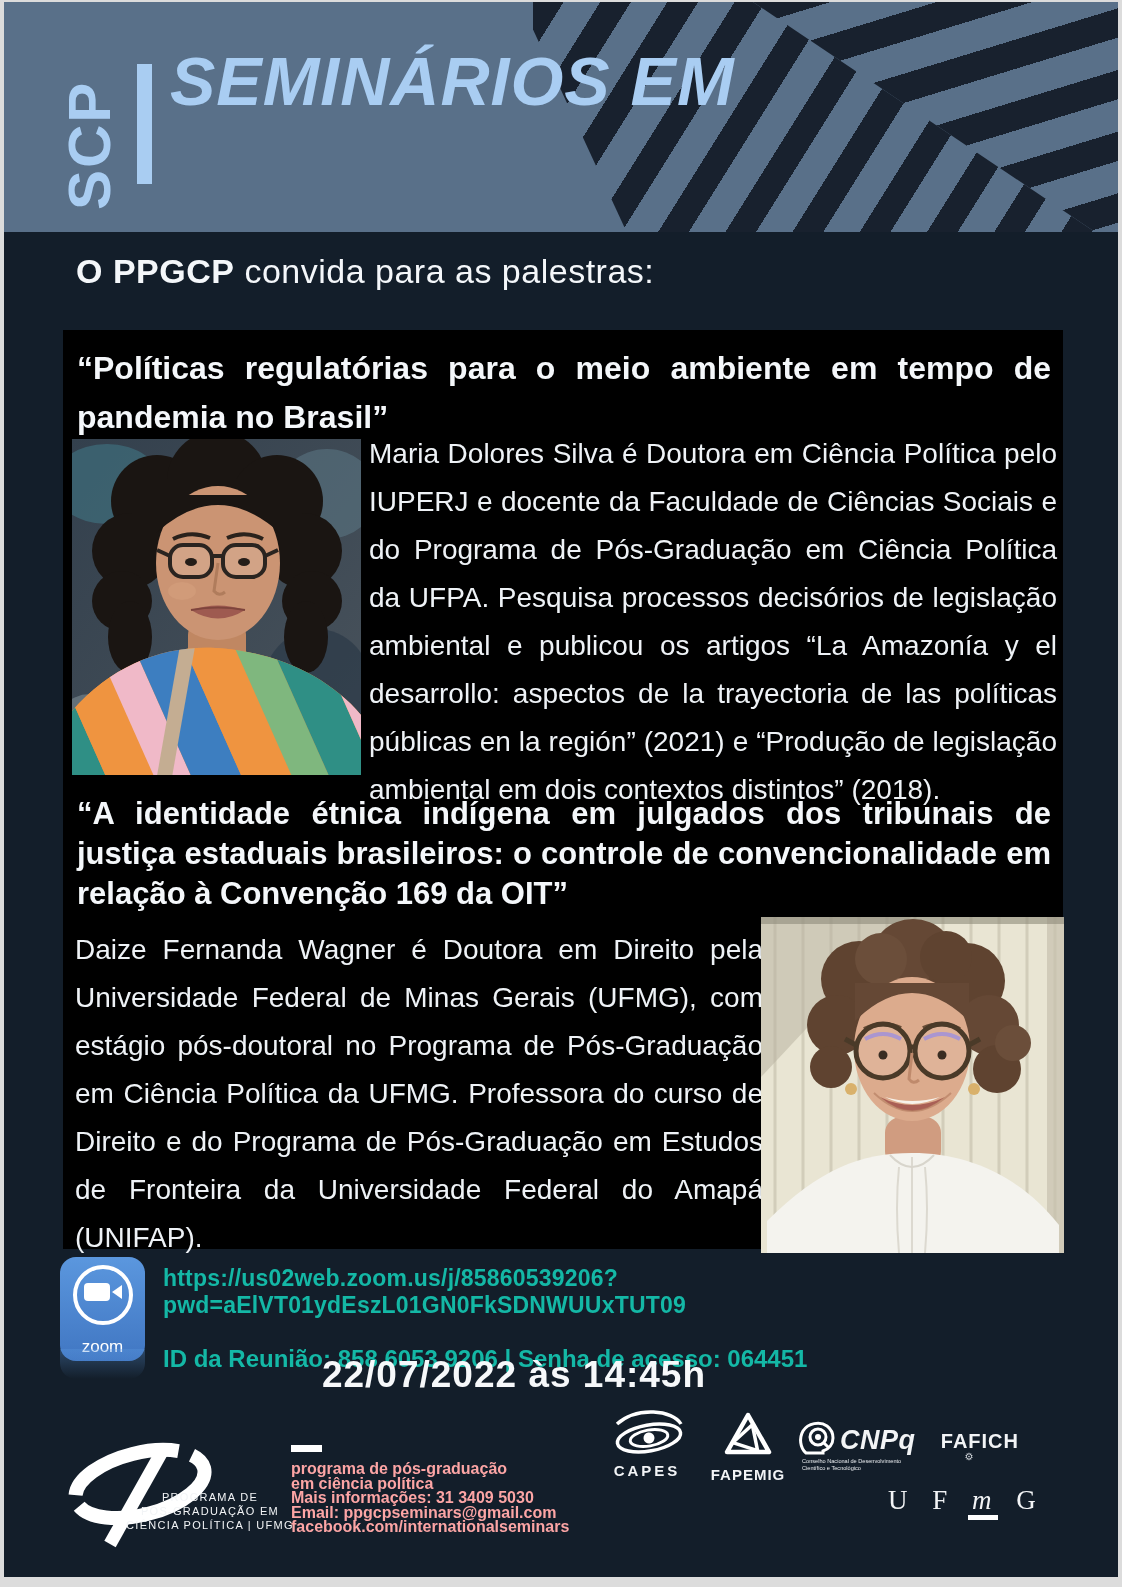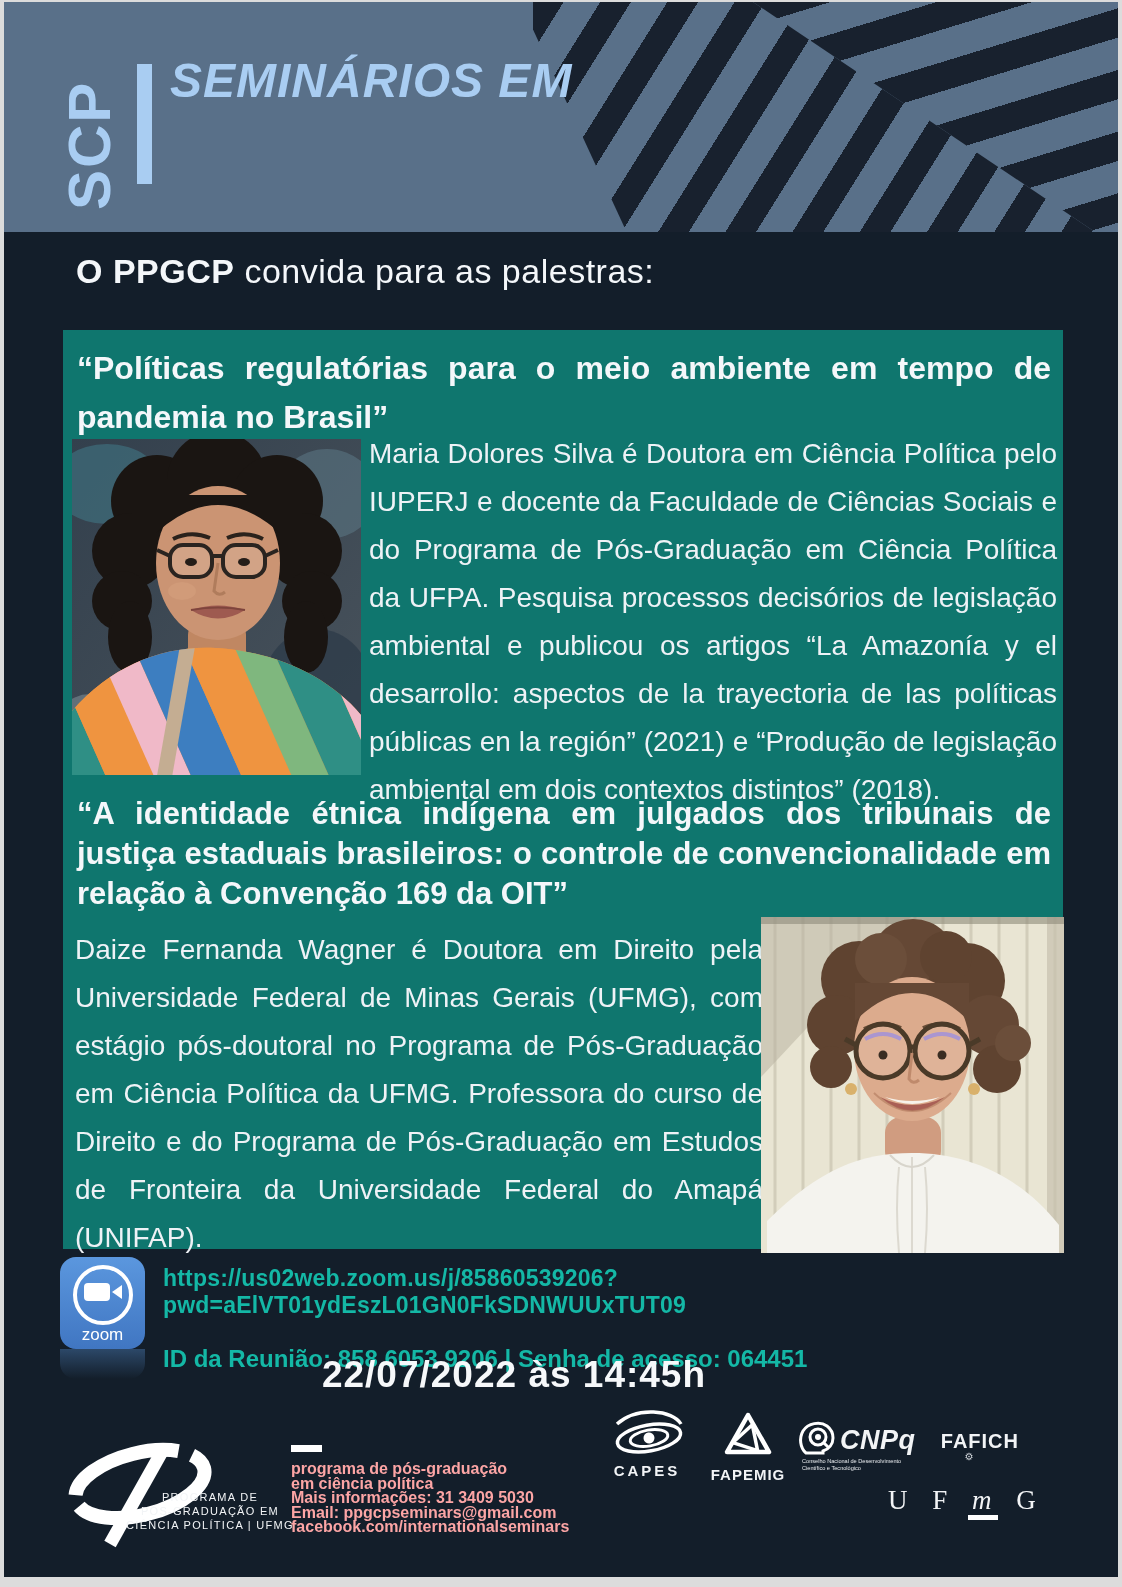--- a/index.html
+++ b/index.html
@@ -14,42 +14,42 @@
   .stripes .grpA{position:absolute;inset:0;
       background:repeating-linear-gradient(122deg,#18212e 0 26px,rgba(0,0,0,0) 26px 57px);
       clip-path:polygon(0px 0px,220px 0px,562px 230px,0px 230px);}
   .stripes .grpB{position:absolute;inset:0;
       background:repeating-linear-gradient(163deg,#18212e 0 28px,rgba(0,0,0,0) 28px 59px);
       clip-path:polygon(220px 0px,585px 0px,585px 230px,562px 230px);}
   .scp-mark{position:absolute;left:56px;top:208px;transform:rotate(-90deg);transform-origin:0 0;
       font-size:60px;font-weight:bold;color:#a9cdf2;letter-spacing:2px;line-height:1;}
   .scp-bar{position:absolute;left:133px;top:62px;width:15px;height:120px;background:#a9cdf2;}
   .header-title{position:absolute;left:166px;top:44px;color:#a9cdf2;font-style:italic;font-weight:bold;
-      font-size:48px;line-height:70px;letter-spacing:1px;white-space:nowrap;}
+      font-size:68px;line-height:70px;letter-spacing:1px;white-space:nowrap;}
 
   
   .intro{position:absolute;left:72px;top:250px;color:#f4f7fa;font-size:34px;letter-spacing:.5px;}
   .intro .b{font-weight:bold;}
 
   
-  .panel{position:absolute;left:59px;top:328px;width:1000px;height:919px;background:#0f766e;}
+  .panel{position:absolute;left:59px;top:328px;width:1000px;height:919px;background:#000000;}
   .talk-title{position:absolute;color:#f4f7fa;font-weight:bold;text-align:justify;}
   .t1{left:14px;top:14px;width:974px;font-size:32px;line-height:49px;}
   .t2{left:14px;top:464px;width:974px;font-size:31px;line-height:40px;}
   .bio{position:absolute;color:#eef2f6;font-size:28px;line-height:48px;text-align:justify;}
   .bio1{left:306px;top:100px;width:688px;}
   .bio2{left:12px;top:596px;width:688px;}
   .photo{position:absolute;overflow:hidden;}
   .photo1{left:9px;top:109px;width:289px;height:336px;}
   .photo2{left:698px;top:587px;width:303px;height:336px;}
   .photo svg{display:block;width:100%;height:100%;}
 
   
   .meeting{position:absolute;left:56px;top:1255px;display:flex;}
-  .zoom-icon{width:85px;height:92px;border-radius:16px;background:linear-gradient(#5b97de,#4076c2);
+  .zoom-icon{width:85px;height:104px;border-radius:16px;background:linear-gradient(#5b97de,#4076c2);
       position:relative;flex:0 0 auto;}
   .zoom-icon .ring{position:absolute;left:50%;top:8px;transform:translateX(-50%);width:52px;height:52px;
       border:4px solid #fff;border-radius:50%;}
   .zoom-icon .cam{position:absolute;left:24px;top:26px;width:26px;height:18px;background:#fff;border-radius:4px;}
   .zoom-icon .cam-lens{position:absolute;left:52px;top:28px;width:0;height:0;
       border-top:7px solid transparent;border-bottom:7px solid transparent;border-right:10px solid #fff;}
   .zoom-icon .zlabel{position:absolute;bottom:4px;width:100%;text-align:center;color:#fff;font-size:17px;}
   .zoom-reflection{position:absolute;left:0;top:92px;width:85px;height:30px;border-radius:0 0 16px 16px;
       background:linear-gradient(to bottom,rgba(91,151,222,.35),rgba(91,151,222,0));}
   .meeting-text{margin-left:18px;color:#14b8a6;}

